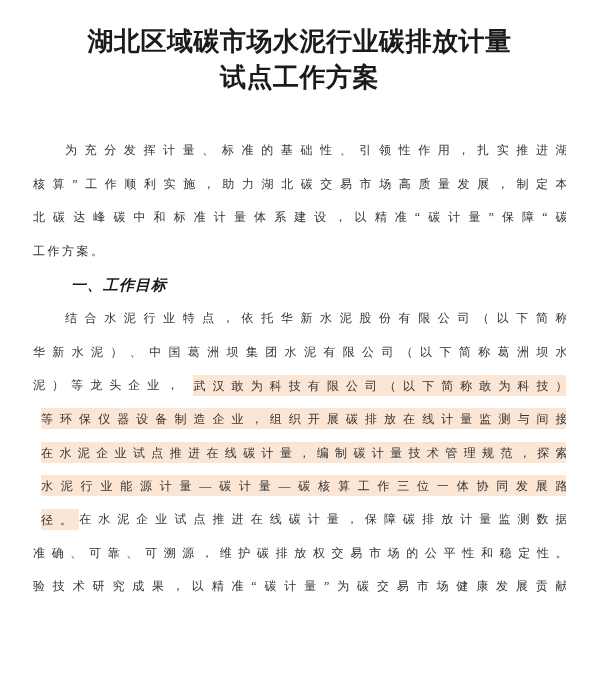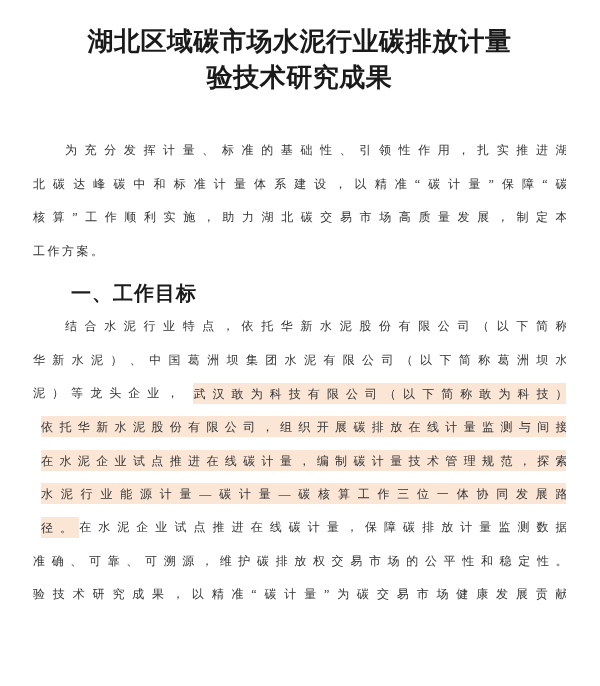--- a/index.html
+++ b/index.html
@@ -40,66 +40,66 @@
     white-space: nowrap;
   }
   .line.indent { padding-left: 32px; }
   .line.last {
     text-align: right;
     text-align-last: left;
     letter-spacing: 2.5px;
   }
   .heading {
     font-family: "Liberation Sans", sans-serif;
-    font-size: 20px;
+    font-size: 15px;
     font-weight: bold;
     color: #1a1a1a;
     line-height: 34px;
     height: 34px;
     padding-left: 38px;
     letter-spacing: 1px;
-    margin-top: 8px;
+    font-style: italic;
   }
   .hl {
     background: #fbe5d5;
     padding: 3.5px 0;
     margin-left: 8px;
   }
 </style>
 </head>
 <body>
 
 <div class="page">
 
   <div class="title">
     <span class="t-line">湖北区域碳市场水泥行业碳排放计量</span>
-    <span class="t-line">验技术研究成果</span>
+    <span class="t-line">试点工作方案</span>
   </div>
 
   <div class="para">
     <div class="line indent">为充分发挥计量、标准的基础性、引领性作用，扎实推进湖</div>
+    <div class="line">核算”工作顺利实施，助力湖北碳交易市场高质量发展，制定本</div>
     <div class="line">北碳达峰碳中和标准计量体系建设，以精准“碳计量”保障“碳</div>
-    <div class="line">核算”工作顺利实施，助力湖北碳交易市场高质量发展，制定本</div>
     <div class="line last">工作方案。</div>
   </div>
 
   <div class="heading">一、工作目标</div>
 
   <div class="para">
     <div class="line indent">
       <span>结合水泥行业特点，依托华新水泥股份有限公司（以下简称</span>
     </div>
     <div class="line">
       <span>华新水泥）、中国葛洲坝集团水泥有限公司（以下简称葛洲坝水</span>
     </div>
     <div class="line">
       <span>泥）等龙头企业，</span><span class="hl">武汉敢为科技有限公司（以下简称敢为科技）</span>
     </div>
     <div class="line">
-      <span class="hl">依托华新水泥股份有限公司，组织开展碳排放在线计量监测与间接</span>
+      <span class="hl">等环保仪器设备制造企业，组织开展碳排放在线计量监测与间接</span>
     </div>
     <div class="line">
       <span class="hl">在水泥企业试点推进在线碳计量，编制碳计量技术管理规范，探索</span>
     </div>
     <div class="line">
       <span class="hl">水泥行业能源计量—碳计量—碳核算工作三位一体协同发展路</span>
     </div>
     <div class="line">
       <span class="hl">径。</span><span>在水泥企业试点推进在线碳计量，保障碳排放计量监测数据</span>
     </div>

